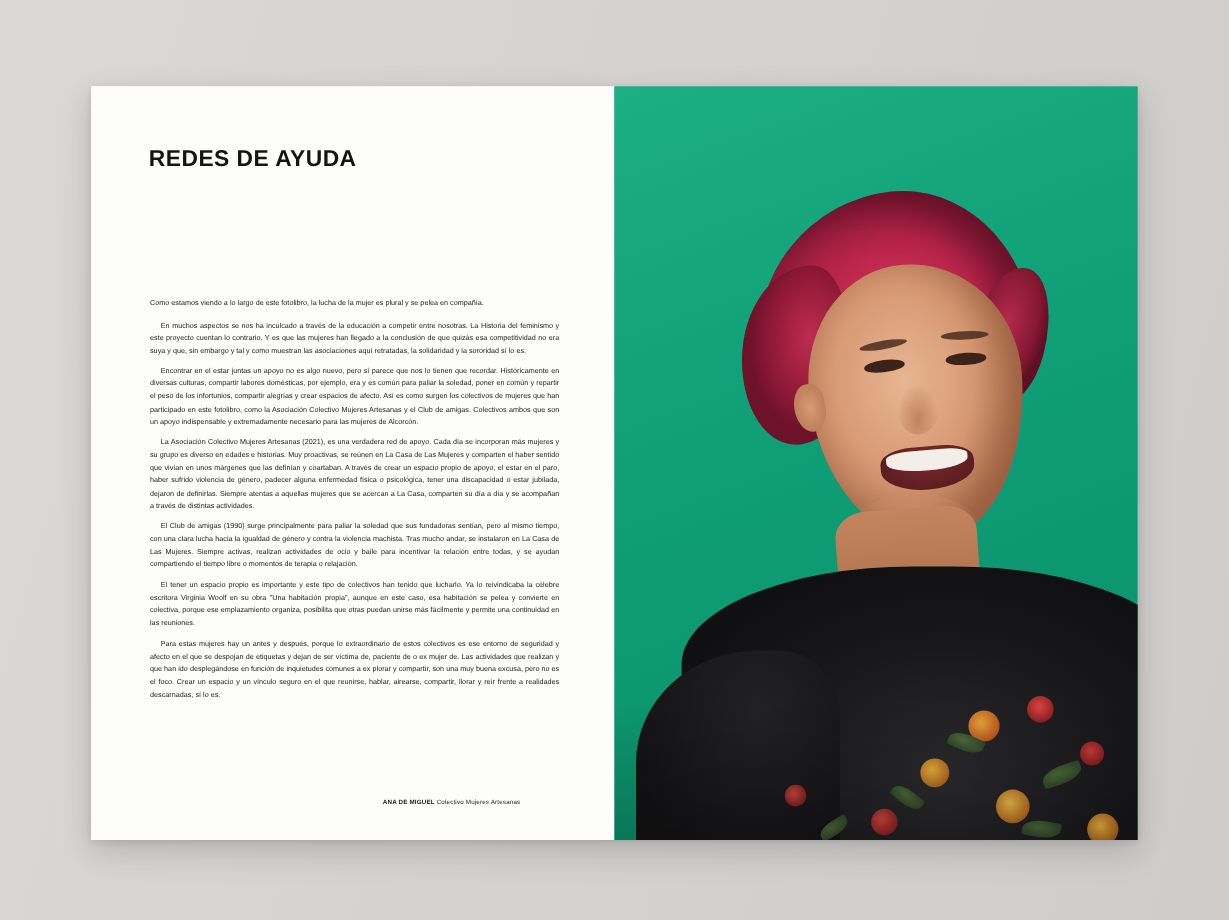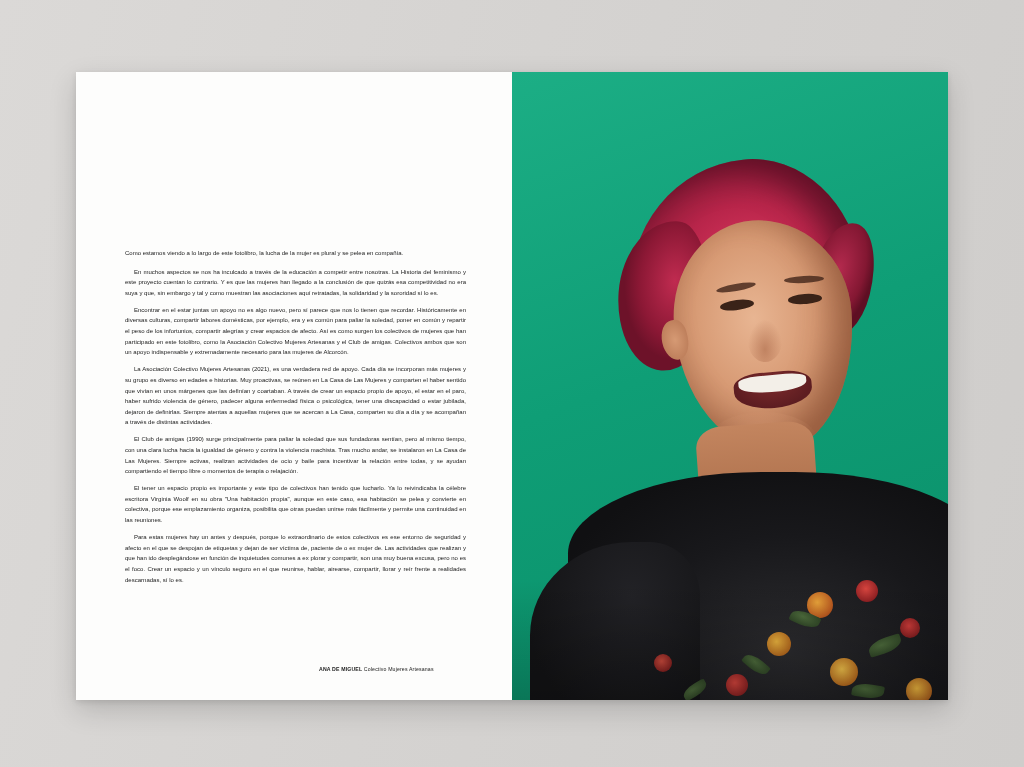--- a/index.html
+++ b/index.html
@@ -269,20 +269,21 @@
 </style>
 </head>
 <body>
 
 <div class="backdrop"></div>
 
 <div class="spread">
 
   <div class="page-left">
 
+    <div class="page-title">REDES DE AYUDA</div>
 
     <div class="body-copy">
       <p class="first">Como estamos viendo a lo largo de este fotolibro, la lucha de la mujer es plural y se pelea en compañía.</p>
       <p>En muchos aspectos se nos ha inculcado a través de la educación a competir entre nosotras. La Historia del feminismo y este proyecto cuentan lo contrario. Y es que las mujeres han llegado a la conclusión de que quizás esa competitividad no era suya y que, sin embargo y tal y como muestran las asociaciones aquí retratadas, la solidaridad y la sororidad sí lo es.</p>
       <p>Encontrar en el estar juntas un apoyo no es algo nuevo, pero sí parece que nos lo tienen que recordar. Históricamente en diversas culturas, compartir labores domésticas, por ejemplo, era y es común para paliar la soledad, poner en común y repartir el peso de los infortunios, compartir alegrías y crear espacios de afecto. Así es como surgen los colectivos de mujeres que han participado en este fotolibro, como la Asociación Colectivo Mujeres Artesanas y el Club de amigas. Colectivos ambos que son un apoyo indispensable y extremadamente necesario para las mujeres de Alcorcón.</p>
       <p>La Asociación Colectivo Mujeres Artesanas (2021), es una verdadera red de apoyo. Cada día se incorporan más mujeres y su grupo es diverso en edades e historias. Muy proactivas, se reúnen en La Casa de Las Mujeres y comparten el haber sentido que vivían en unos márgenes que las definían y coartaban. A través de crear un espacio propio de apoyo, el estar en el paro, haber sufrido violencia de género, padecer alguna enfermedad física o psicológica, tener una discapacidad o estar jubilada, dejaron de definirlas. Siempre atentas a aquellas mujeres que se acercan a La Casa, comparten su día a día y se acompañan a través de distintas actividades.</p>
       <p>El Club de amigas (1990) surge principalmente para paliar la soledad que sus fundadoras sentían, pero al mismo tiempo, con una clara lucha hacia la igualdad de género y contra la violencia machista. Tras mucho andar, se instalaron en La Casa de Las Mujeres. Siempre activas, realizan actividades de ocio y baile para incentivar la relación entre todas, y se ayudan compartiendo el tiempo libre o momentos de terapia o relajación.</p>
       <p>El tener un espacio propio es importante y este tipo de colectivos han tenido que lucharlo. Ya lo reivindicaba la célebre escritora Virginia Woolf en su obra "Una habitación propia", aunque en este caso, esa habitación se pelea y convierte en colectiva, porque ese emplazamiento organiza, posibilita que otras puedan unirse más fácilmente y permite una continuidad en las reuniones.</p>
       <p>Para estas mujeres hay un antes y después, porque lo extraordinario de estos colectivos es ese entorno de seguridad y afecto en el que se despojan de etiquetas y dejan de ser víctima de, paciente de o ex mujer de. Las actividades que realizan y que han ido desplegándose en función de inquietudes comunes a ex plorar y compartir, son una muy buena excusa, pero no es el foco. Crear un espacio y un vínculo seguro en el que reunirse, hablar, airearse, compartir, llorar y reír frente a realidades descarnadas, sí lo es.</p>
     </div>

